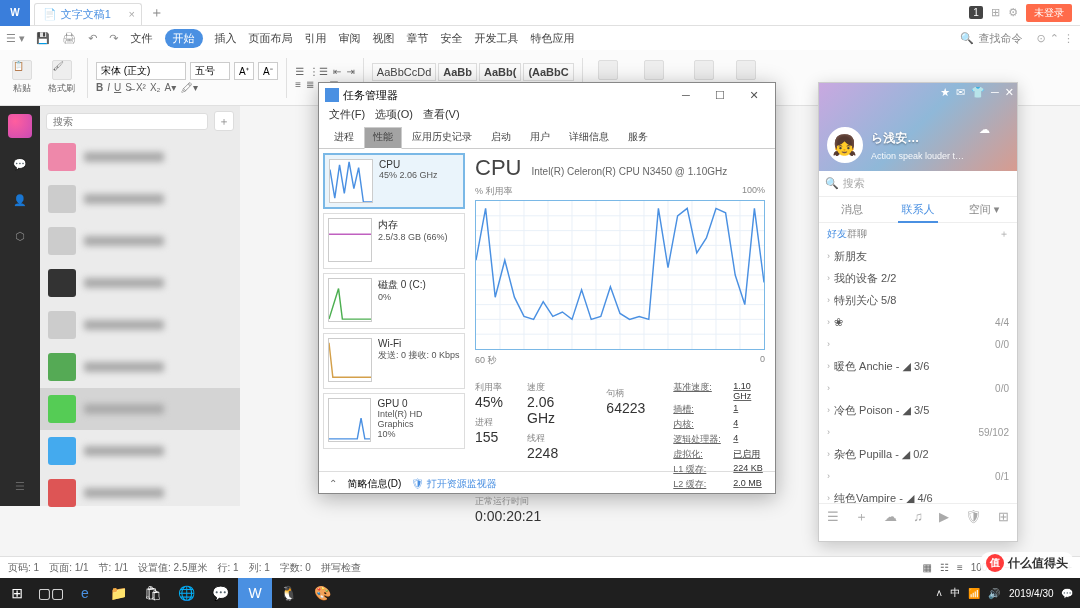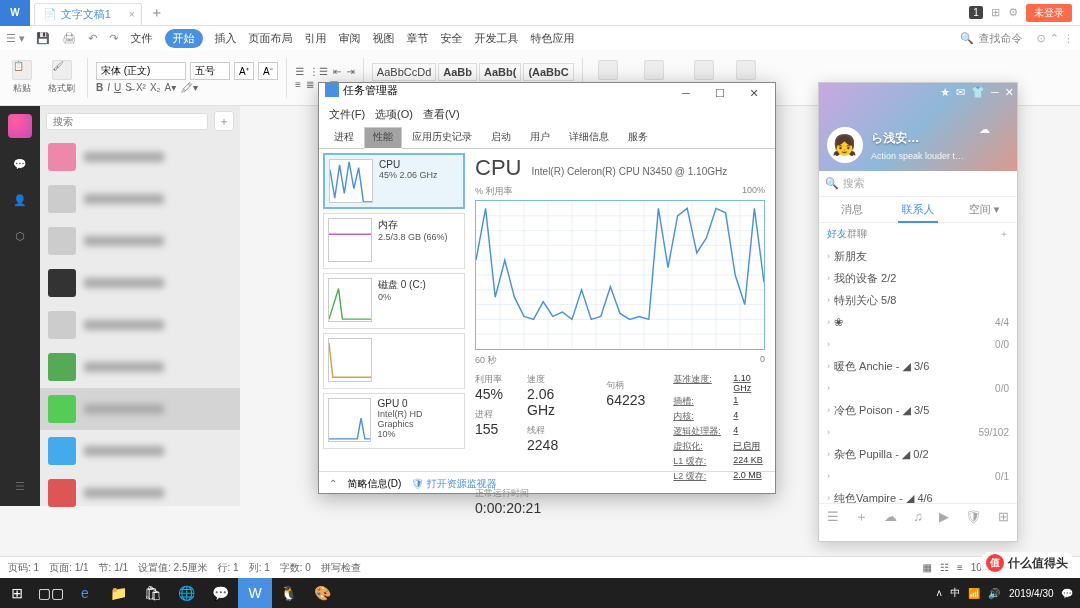--- a/index.html
+++ b/index.html
@@ -41,21 +41,21 @@
 .chat-search { height: 30px; display: flex; align-items: center; padding: 0 6px; gap: 6px; }
 .chat-search input { flex: 1; background: #fff; border: 1px solid #ddd; border-radius: 3px; padding: 2px 6px; font-size: 10px; }
 .chat-search .add { width: 20px; height: 20px; background: #fff; border: 1px solid #ddd; border-radius: 3px; display: flex; align-items: center; justify-content: center; color: #888; }
 .chat-item { height: 42px; display: flex; align-items: center; padding: 0 8px; gap: 8px; }
 .chat-item.sel { background: #d4d4d4; }
 .chat-avatar { width: 28px; height: 28px; background: #ccc; border-radius: 3px; }
 .chat-blur { filter: blur(3px); width: 80px; height: 10px; background: #aaa; border-radius: 2px; }
 
 
 .taskmgr { position: absolute; left: 318px; top: 82px; width: 458px; height: 412px; background: #fff; border: 1px solid #888; box-shadow: 0 4px 20px rgba(0,0,0,0.3); }
-.tm-title { height: 24px; display: flex; padding: 0 6px; font-size: 11px; }
+.tm-title { height: 24px; display: flex; align-items: center; padding: 0 6px; font-size: 11px; }
 .tm-title-icon { width: 14px; height: 14px; background: #4a90e2; margin-right: 4px; }
 .tm-title-ctrls { margin-left: auto; display: flex; gap: 4px; }
 .tm-ctrl { width: 30px; height: 20px; display: flex; align-items: center; justify-content: center; font-size: 11px; color: #555; }
 .tm-menu { height: 20px; display: flex; padding: 0 6px; gap: 2px; font-size: 11px; color: #333; }
 .tm-menu span { padding: 0 4px; }
 .tm-tabs { height: 22px; display: flex; padding: 0 6px; gap: 1px; font-size: 10px; border-bottom: 1px solid #ccc; }
 .tm-tab { padding: 2px 8px 0 8px; border: 1px solid transparent; color: #444; }
 .tm-tab.active { border: 1px solid #ccc; border-bottom: 1px solid #fff; background: #a3a3a3; margin-bottom: -1px; }
 .tm-body { display: flex; height: 322px; }
 .tm-side { width: 150px; padding: 4px; display: flex; flex-direction: column; gap: 4px; }
@@ -65,21 +65,21 @@
 .tm-mini svg { width: 100%; height: 100%; }
 .tm-side-txt { display: flex; flex-direction: column; font-size: 9px; color: #555; }
 .tm-side-txt .hdr { font-size: 10px; color: #333; }
 .tm-main { flex: 1; padding: 6px 10px 0 6px; }
 .tm-main-hdr { display: flex; align-items: baseline; gap: 10px; }
 .tm-main-hdr h2 { font-size: 22px; font-weight: normal; color: #444; }
 .tm-main-hdr span { font-size: 10px; color: #666; }
 .tm-chart-lbl { display: flex; justify-content: space-between; font-size: 9px; color: #888; margin-top: 4px; }
 .tm-chart { height: 150px; border: 1px solid #7ab8e6; background: #fff; margin-top: 2px; margin-bottom: 4px; }
 .tm-chart svg { width: 100%; height: 100%; }
-.tm-stats { display: flex; gap: 24px; margin-top: 6px; font-size: 10px; }
+.tm-stats { display: flex; gap: 24px; margin-top: 14px; font-size: 10px; }
 .tm-stat-col { display: flex; flex-direction: column; gap: 6px; }
 .tm-stat { display: flex; flex-direction: column; }
 .tm-stat .lbl { font-size: 9px; color: #888; }
 .tm-stat .val { font-size: 14px; color: #333; }
 .tm-kv { display: grid; grid-template-columns: 60px auto; row-gap: 2px; font-size: 9px; color: #666; text-decoration: underline; }
 .tm-kv .v { color: #333; }
 .tm-footer { height: 24px; border-top: 1px solid #ddd; display: flex; align-items: center; padding: 0 10px; gap: 10px; font-size: 10px; }
 .tm-link { color: #4a90e2; }
 
 
@@ -353,20 +353,24 @@
             </svg></div>
           <div class="tm-side-txt">
             <span class="hdr">磁盘 0 (C:)</span>
             <span>0%</span>
           </div>
         </div>
         <div class="tm-side-item">
           <div class="tm-mini"><svg viewBox="0 0 44 44">
               <path d="M0,4 L4,40 L44,40" stroke="#d4a04a" fill="none" stroke-width="1.5"></path>
             </svg></div>
+          <div class="tm-side-txt">
+            <span class="hdr">Wi-Fi</span>
+            <span>发送: 0  接收: 0 Kbps</span>
+          </div>
         </div>
         <div class="tm-side-item">
           <div class="tm-mini"><svg viewBox="0 0 44 44">
               <path d="M0,42 L30,42 L34,20 L38,42 L44,42" stroke="#4a90e2" fill="none" stroke-width="1.5"></path>
             </svg></div>
           <div class="tm-side-txt">
             <span class="hdr">GPU 0</span>
             <span>Intel(R) HD Graphics<br>10%</span>
           </div>
         </div>

